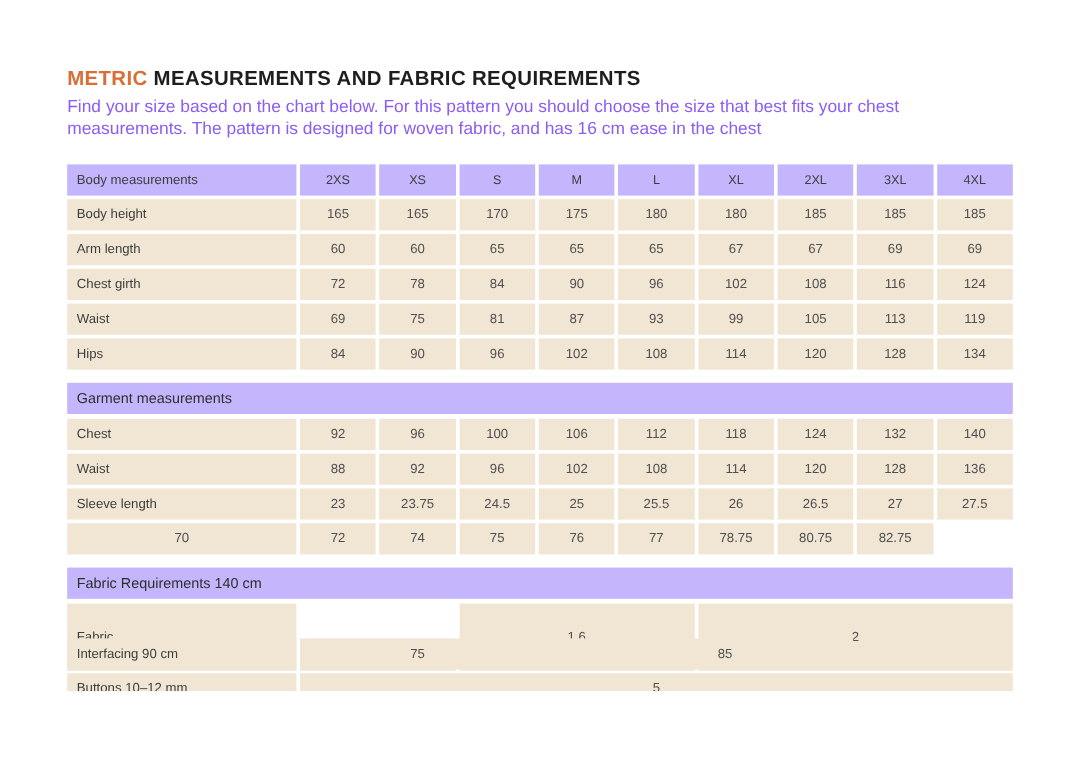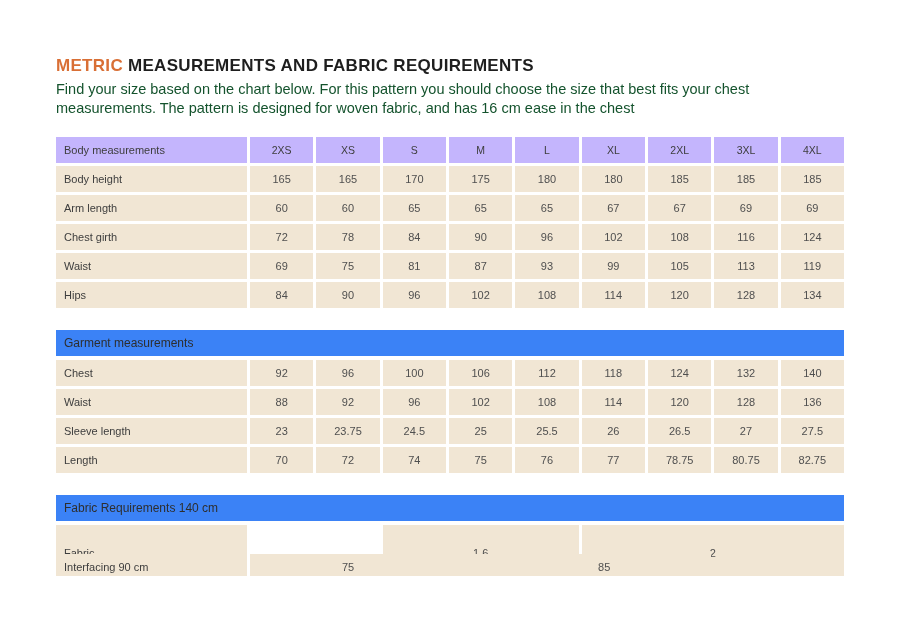--- a/index.html
+++ b/index.html
@@ -14,21 +14,21 @@
   .content { position:absolute; left:56px; top:56px; width:788px; }
 
   .title {
     font-size:17px; font-weight:bold; letter-spacing:0.3px;
     color:#1e1e1e; white-space:nowrap;
   }
   .title .accent { color:#d96f35; }
 
   .intro {
     margin-top:4px;
-    font-size:14.5px; line-height:18.5px; color:#14532d;
+    font-size:14.5px; line-height:18.5px; color:#8b5cf6;
   }
 
   .table-wrap { margin-top:20px; width:788px; }
 
   .trow {
     display:grid;
     grid-template-columns:191px repeat(9, 1fr);
     column-gap:3px;
     margin-bottom:3px;
     height:26px;
@@ -41,25 +41,25 @@
   .cell.label {
     justify-content:flex-start;
     padding-left:8px;
     color:#3d3d3d;
   }
   .trow.header-row .cell { background:#c4b5fd; color:#3d3d3d; }
   .trow.header-row .cell.label { font-size:11px; }
   .trow.header-row .cell.size { font-size:10.5px; }
 
   .section-row {
-    height:26px; margin:22px 0 4px;
+    height:26px; margin:11px 0 4px;
     display:flex; align-items:center;
     padding-left:8px;
     font-size:12px; color:#2e2e2e;
-    background:#3b82f6;
+    background:#c4b5fd;
   }
 
   .page-number {
     position:absolute; left:0; top:602px; width:900px;
     text-align:center;
     font-size:13px; color:#474747;
   }
 </style>
 </head>
 <body>
@@ -180,21 +180,20 @@
           <div class="cell">23.75</div>
           <div class="cell">24.5</div>
           <div class="cell">25</div>
           <div class="cell">25.5</div>
           <div class="cell">26</div>
           <div class="cell">26.5</div>
           <div class="cell">27</div>
           <div class="cell">27.5</div>
         </div>
         <div class="trow">
-          <div class="cell label">Length</div>
           <div class="cell">70</div>
           <div class="cell">72</div>
           <div class="cell">74</div>
           <div class="cell">75</div>
           <div class="cell">76</div>
           <div class="cell">77</div>
           <div class="cell">78.75</div>
           <div class="cell">80.75</div>
           <div class="cell">82.75</div>
         </div>

